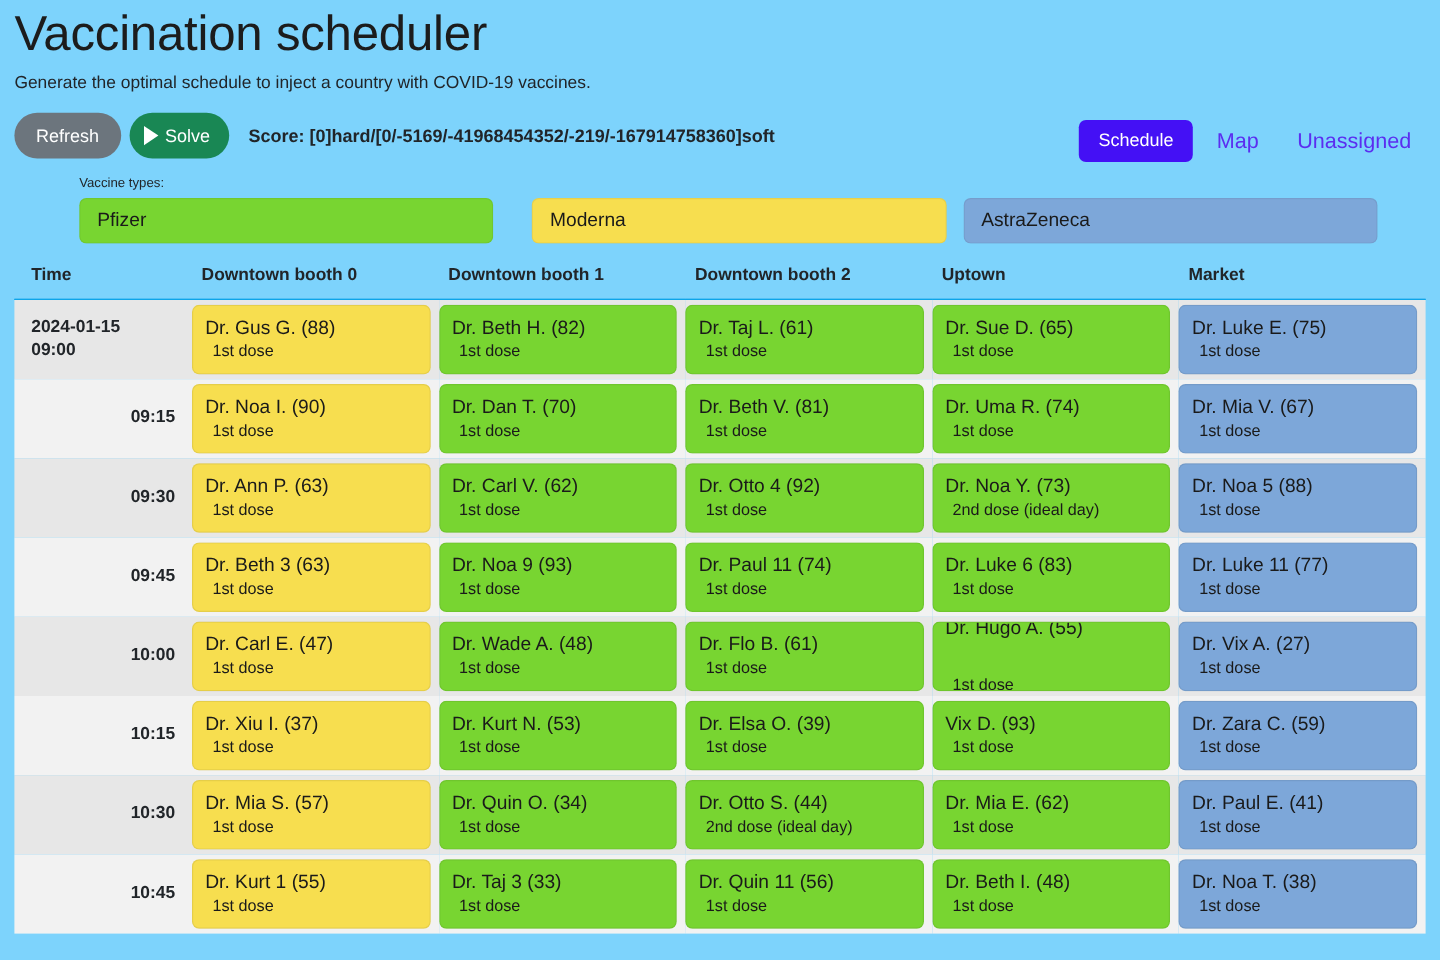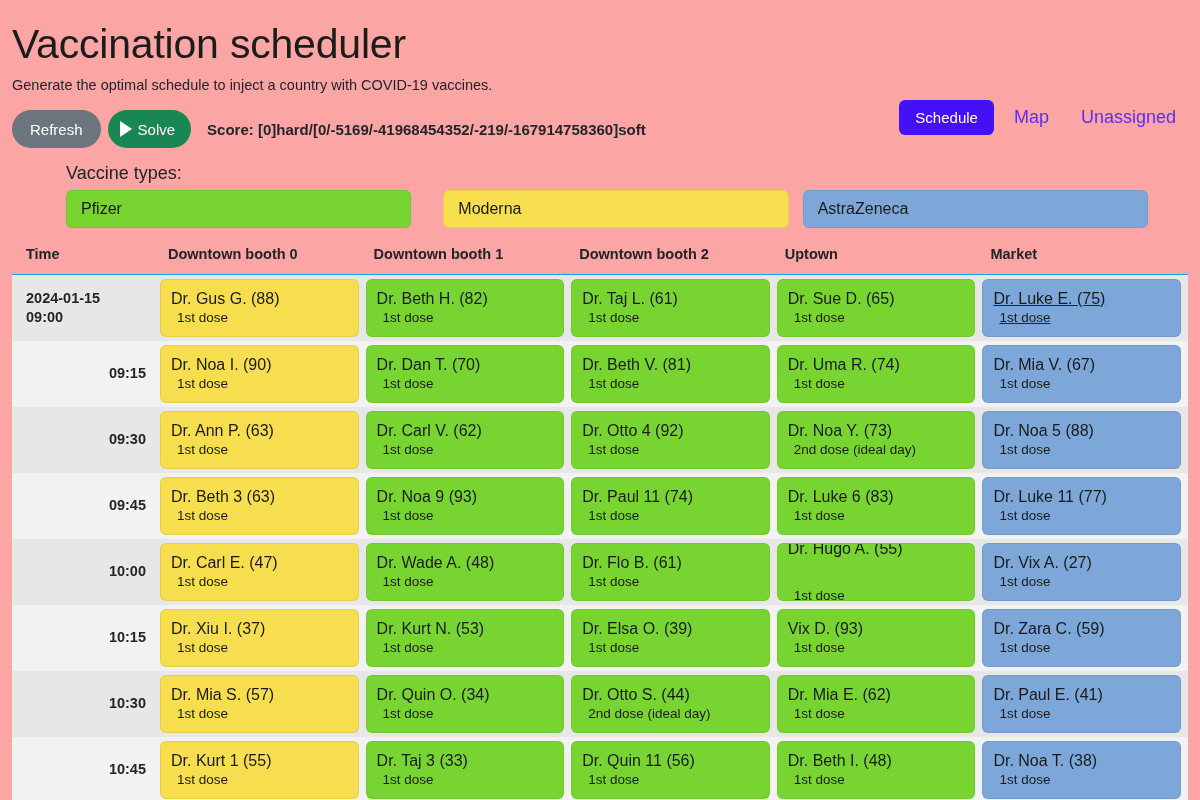--- a/index.html
+++ b/index.html
@@ -11,22 +11,22 @@
     height: 800px;
     overflow: hidden;
     background: #f4f4f4;
     font-family: "Liberation Sans", sans-serif;
     color: #212529;
   }
   .page {
     width: 1200px;
     height: 800px;
     position: relative;
-    background: #fca5a5;
-    padding: 16px 12px;
+    background: #7dd3fc;
+    padding: 0 12px;
   }
 
   
   .app-title {
     font-size: 41px;
     font-weight: 400;
     line-height: 1.1;
     margin: 0;
     padding-top: 6px;
     letter-spacing: -0.2px;
@@ -104,21 +104,21 @@
     color: #5b2ef0;
     font-size: 18px;
     text-decoration: none;
     padding: 9px 12px;
     display: inline-block;
   }
 
   
   .vaccine-label {
     margin: 14px 0 0 54px;
-    font-size: 18px;
+    font-size: 11px;
     color: #212529;
   }
   .vaccine-row {
     display: flex;
     gap: 14px;
     margin-top: 6px;
     padding-left: 54px;
     padding-right: 40px;
   }
   .vaccine-chip {
@@ -274,21 +274,21 @@
                 <div class="card-dose">1st dose</div>
               </div>
             </td>
             <td class="slot-cell">
               <div class="card" style="background: rgb(120, 213, 49);">
                 <div class="card-name">Dr. Sue D. (65)</div>
                 <div class="card-dose">1st dose</div>
               </div>
             </td>
             <td class="slot-cell">
-              <div class="card" style="background: rgb(125, 167, 217); text-decoration: underline;">
+              <div class="card" style="background: rgb(125, 167, 217);">
                 <div class="card-name">Dr. Luke E. (75)</div>
                 <div class="card-dose">1st dose</div>
               </div>
             </td>
           </tr>
           <tr class="even">
             <td class="time-cell">
               <div>09:15</div>
             </td>
             <td class="slot-cell">

